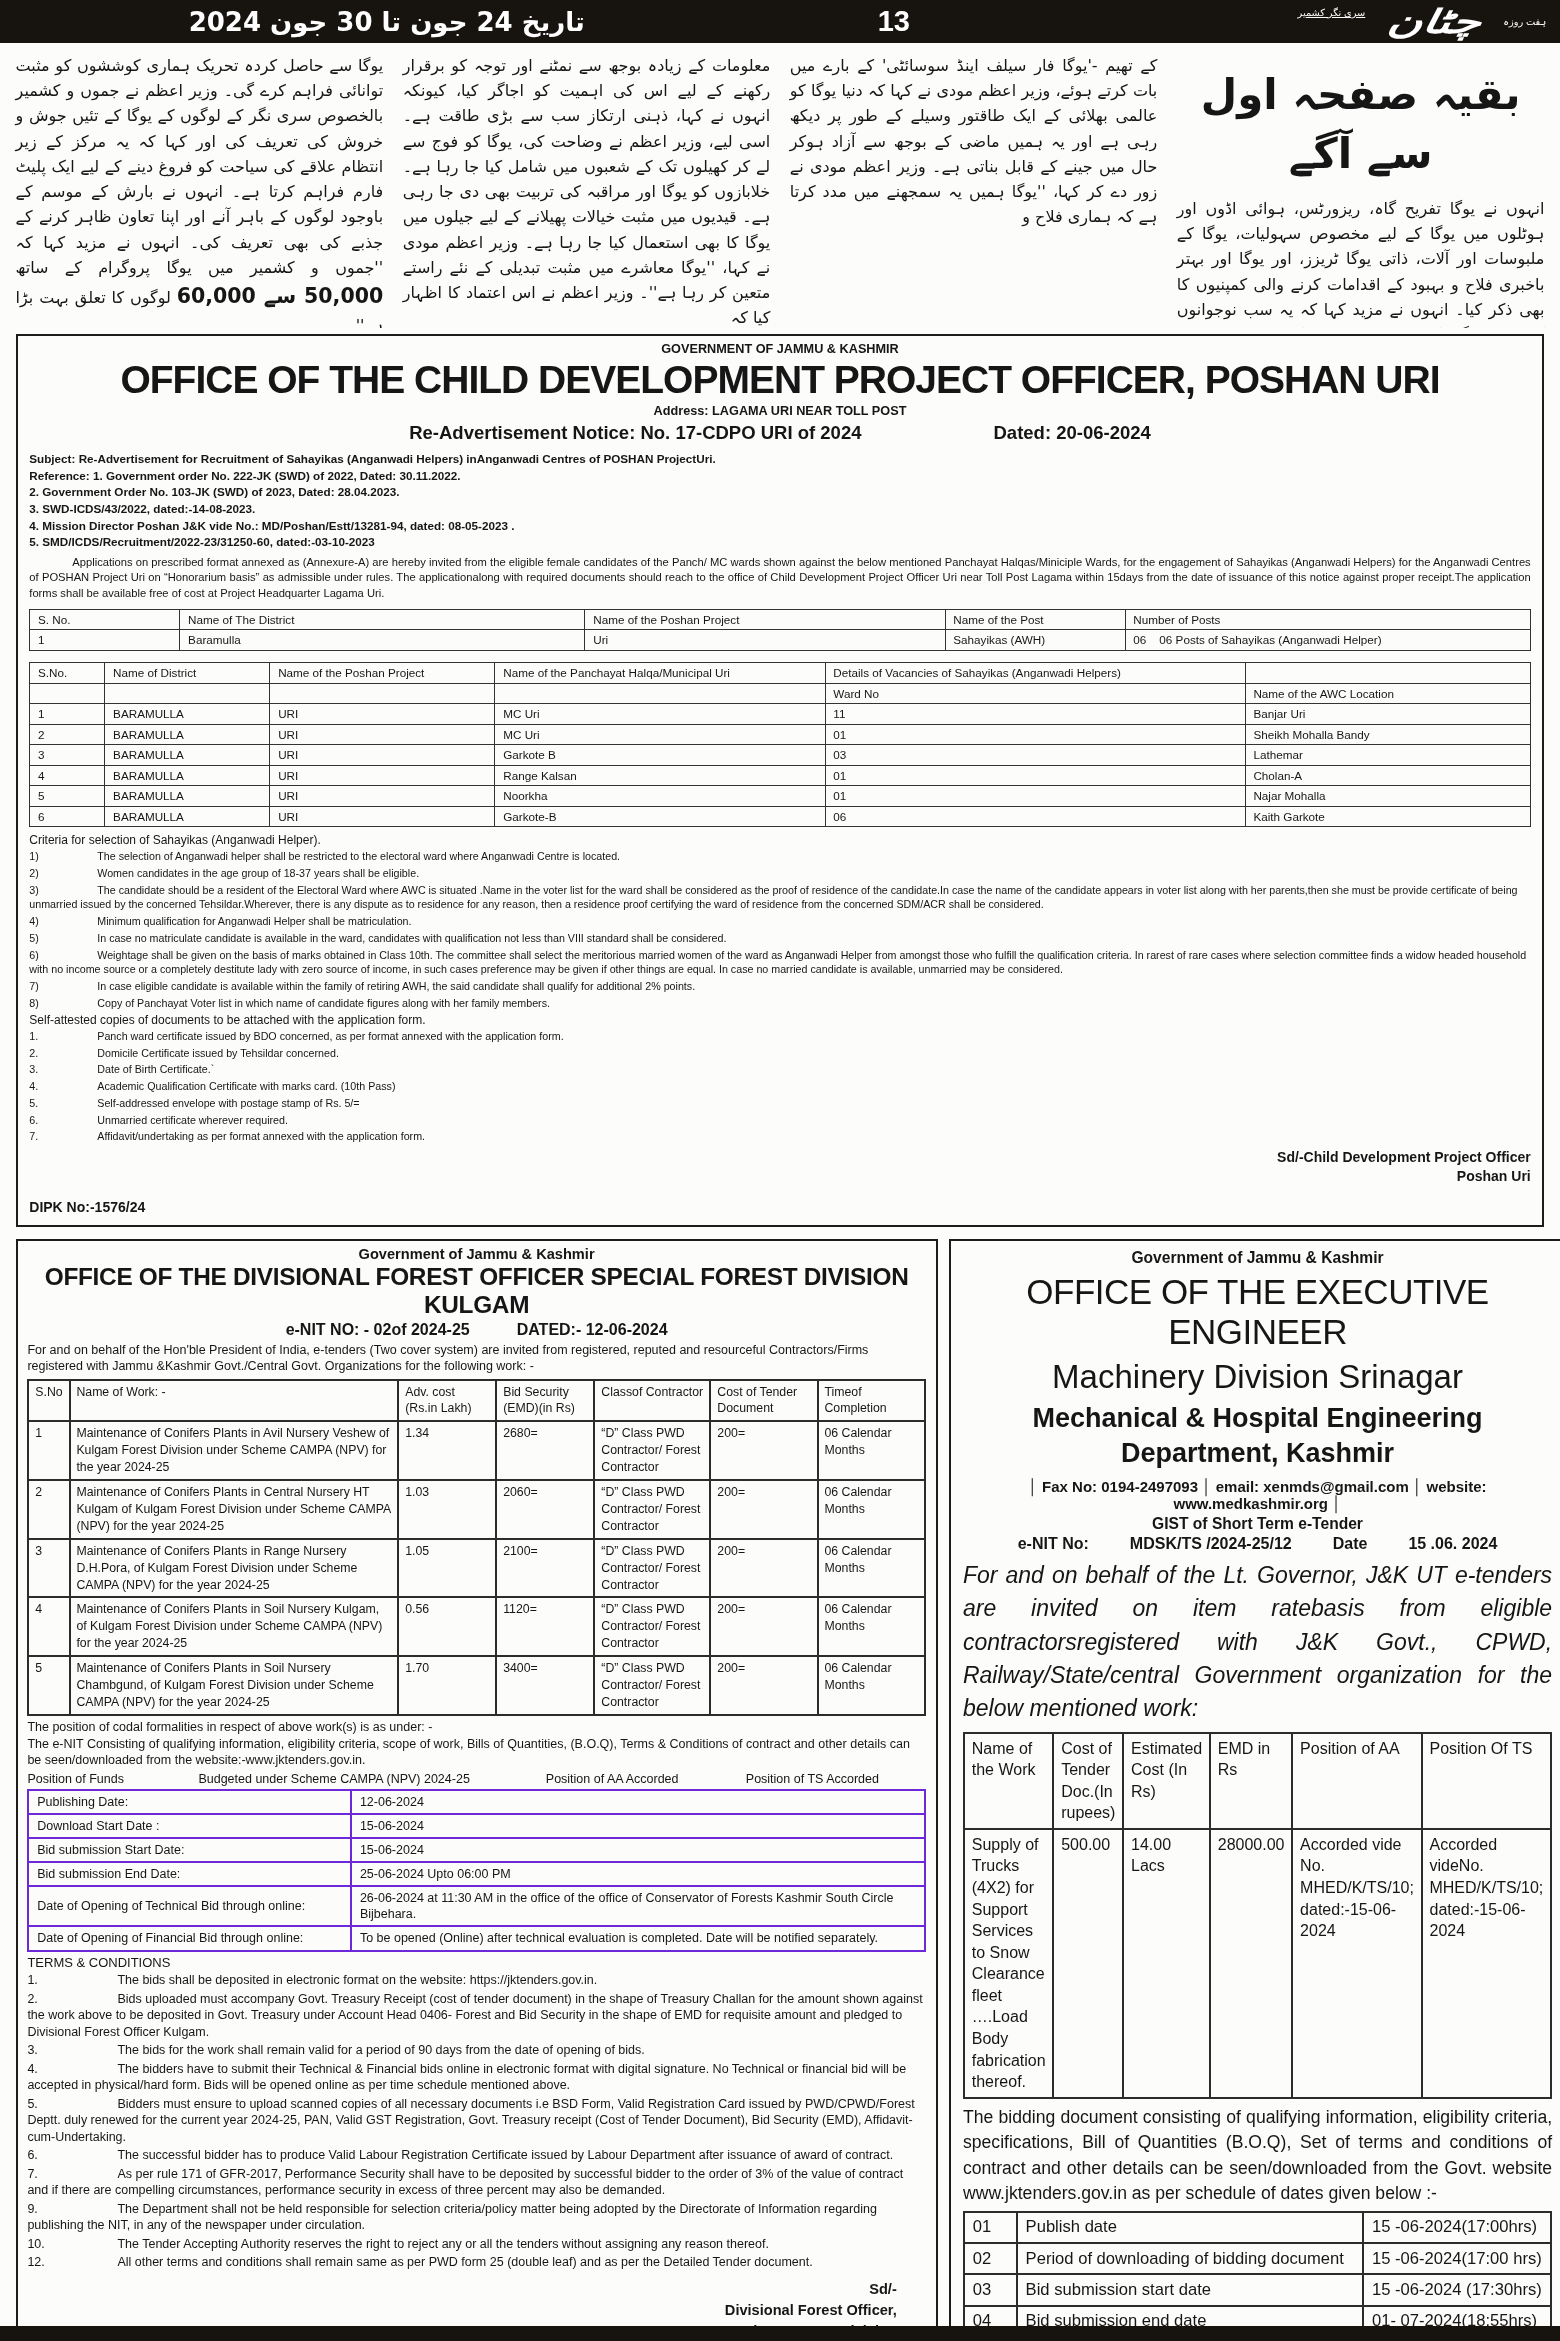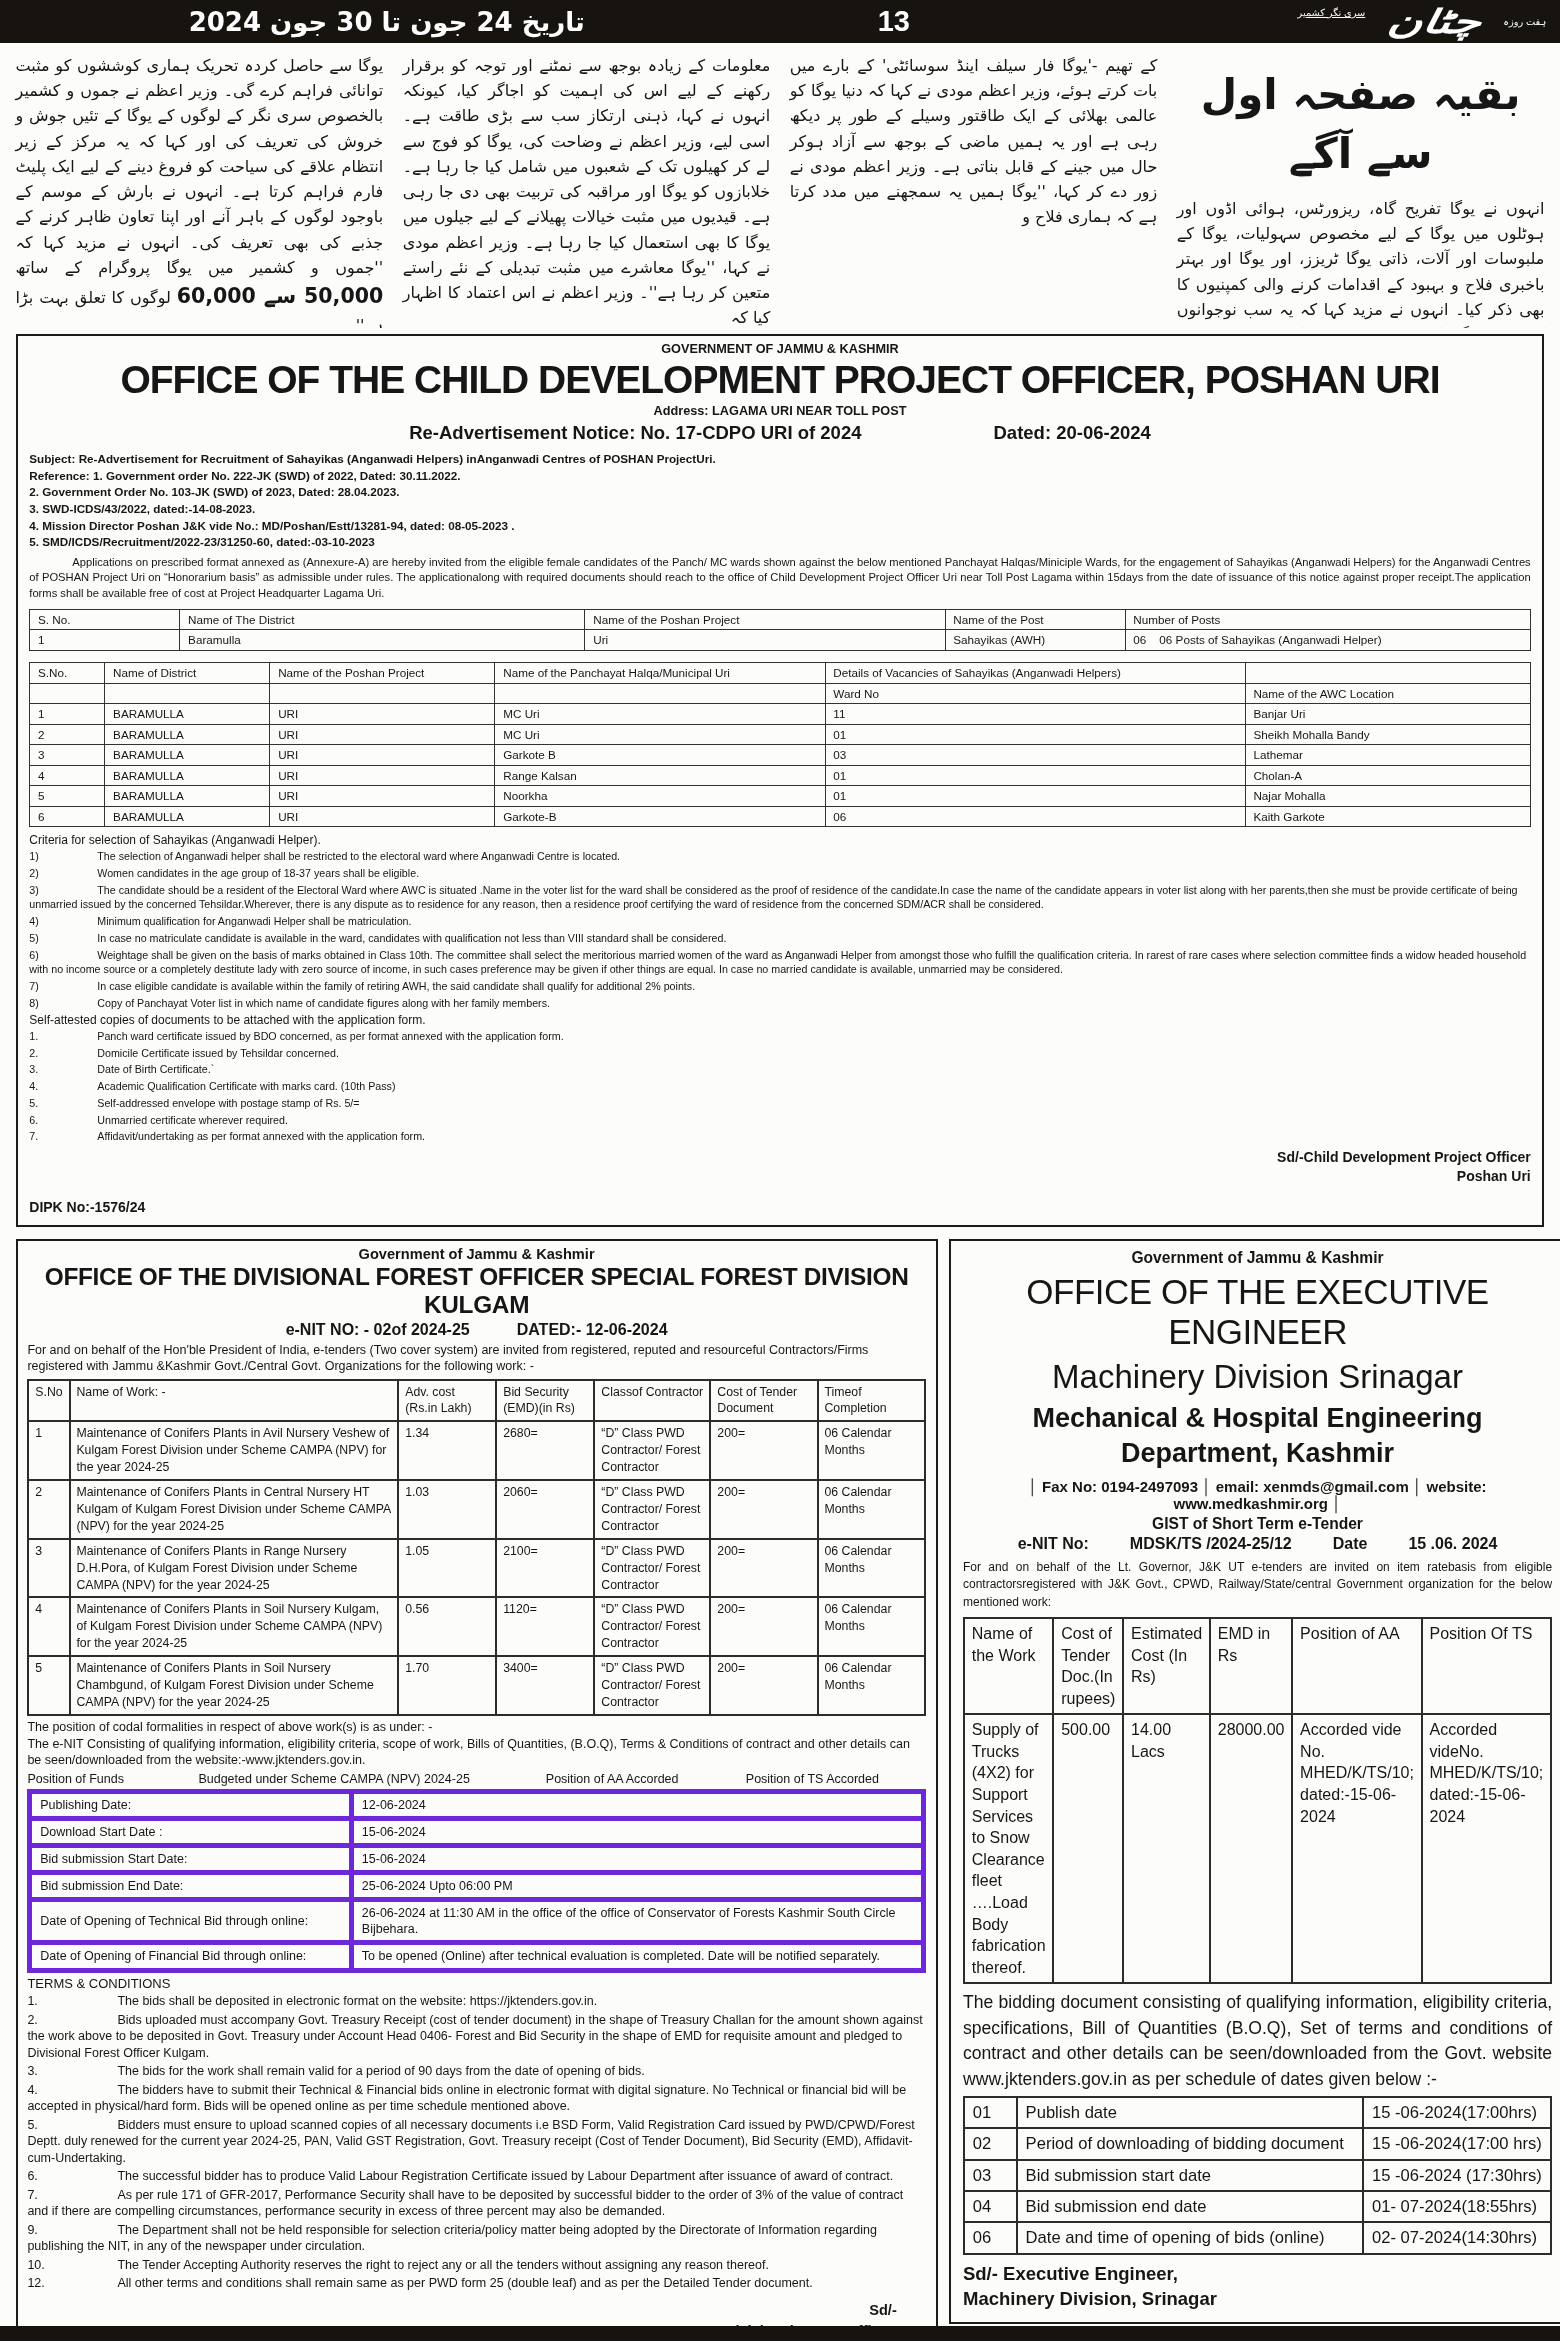--- a/index.html
+++ b/index.html
@@ -74,36 +74,36 @@
   .works { margin:3.9px 0 2.9px; }
   .works th:nth-child(1){width:4%} .works th:nth-child(2){width:37%} .works th:nth-child(3){width:11%}
   .works th:nth-child(4){width:11%} .works th:nth-child(5){width:13%} .works th:nth-child(6){width:12%}
   .works th:nth-child(7){width:12%}
   .works td:nth-child(1),.works td:nth-child(3),.works td:nth-child(4),
   .works td:nth-child(6),.works td:nth-child(7){ text-align:left; }
   .f-codal { font-size:12.5px; line-height:1.35; }
   .f-funds { display:flex; font-size:12.5px; margin:2.9px 0; }
   .f-funds span:nth-child(1){width:171px;} .f-funds span:nth-child(2){flex:1;}
   .f-funds span:nth-child(3){width:200px;} .f-funds span:nth-child(4){width:180px;}
-  .dates td { border:5px solid #6d28d9; padding:2.9px 7.8px; font-size:12.5px; line-height:1.3; }
+  .dates td { border:2px solid #6d28d9; padding:2.9px 7.8px; font-size:12.5px; line-height:1.3; }
   .dates td:nth-child(1){width:36%;} .dates { margin:2px 0 3.9px; }
   .f-terms-head { font-size:13px; margin-top:2px; }
   .f-terms .li { font-size:12.5px; line-height:1.32; margin:2px 0; }
   .f-terms .ln { min-width:90px; }
   .f-sig { text-align:right; font-weight:700; font-size:14.6px; line-height:1.45; margin:7.8px 29px 3.9px 0; }
   
   .notice-mach { flex:1; border:2.9px solid #1c1c1c; padding:7.8px 11.7px 9.8px; }
   .m-govt { text-align:center; font-weight:700; font-size:15.6px; }
   .m-title1 { text-align:center; font-weight:400; font-size:35px; letter-spacing:-0.5px; margin:4.9px 0 2px; }
   .m-title2 { text-align:center; font-weight:400; font-size:33px; margin:6.8px 0 2.9px; }
   .m-title3 { text-align:center; font-weight:700; font-size:27px; line-height:1.3; margin:4.9px 0; }
   .m-contact { text-align:center; font-weight:700; font-size:15px; margin:6.8px 0 2px; }
   .m-gist { text-align:center; font-weight:700; font-size:15.6px; margin:2.9px 0 2px; }
   .m-enit { display:flex; justify-content:center; gap:41px; font-weight:700; font-size:16px; margin:2px 0 5.9px; }
-  .m-intro { font-size:12px; line-height:1.45; text-align:justify; }
+  .m-intro { font-size:23px; line-height:1.45; text-align:justify;font-style:italic; }
   .mwork th, .mwork td { border:2px solid #2c2c2c; padding:3.9px 6.8px; font-size:16px;
     font-weight:400; text-align:left; vertical-align:top; line-height:1.35; }
   .mwork { margin:5.9px 0; }
   .mwork th:nth-child(1){width:21%} .mwork th:nth-child(2){width:11%} .mwork th:nth-child(3){width:12%}
   .mwork th:nth-child(4){width:15%} .mwork th:nth-child(5){width:20%} .mwork th:nth-child(6){width:21%}
   .m-bid { font-size:17.6px; line-height:1.45; text-align:justify; margin:3.9px 0; }
   .sched td { border:2px solid #2c2c2c; padding:3.9px 7.8px; font-size:16.6px; line-height:1.3; }
   .sched td:nth-child(1){width:9%} .sched td:nth-child(2){width:59%} .sched td:nth-child(3){width:32%}
   .m-sig { font-weight:700; font-size:18.5px; line-height:1.4; margin-top:5.9px; }
   

